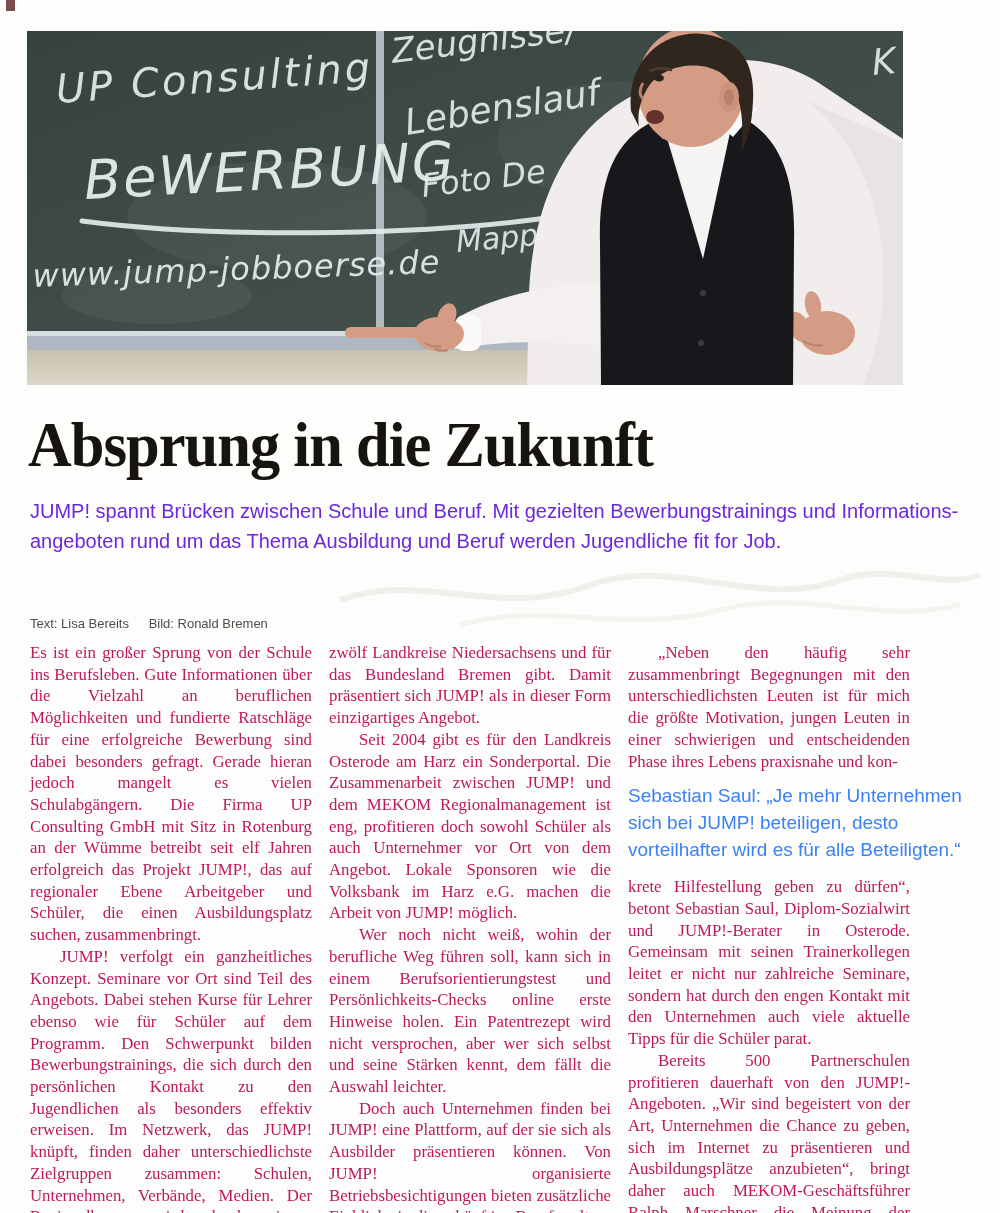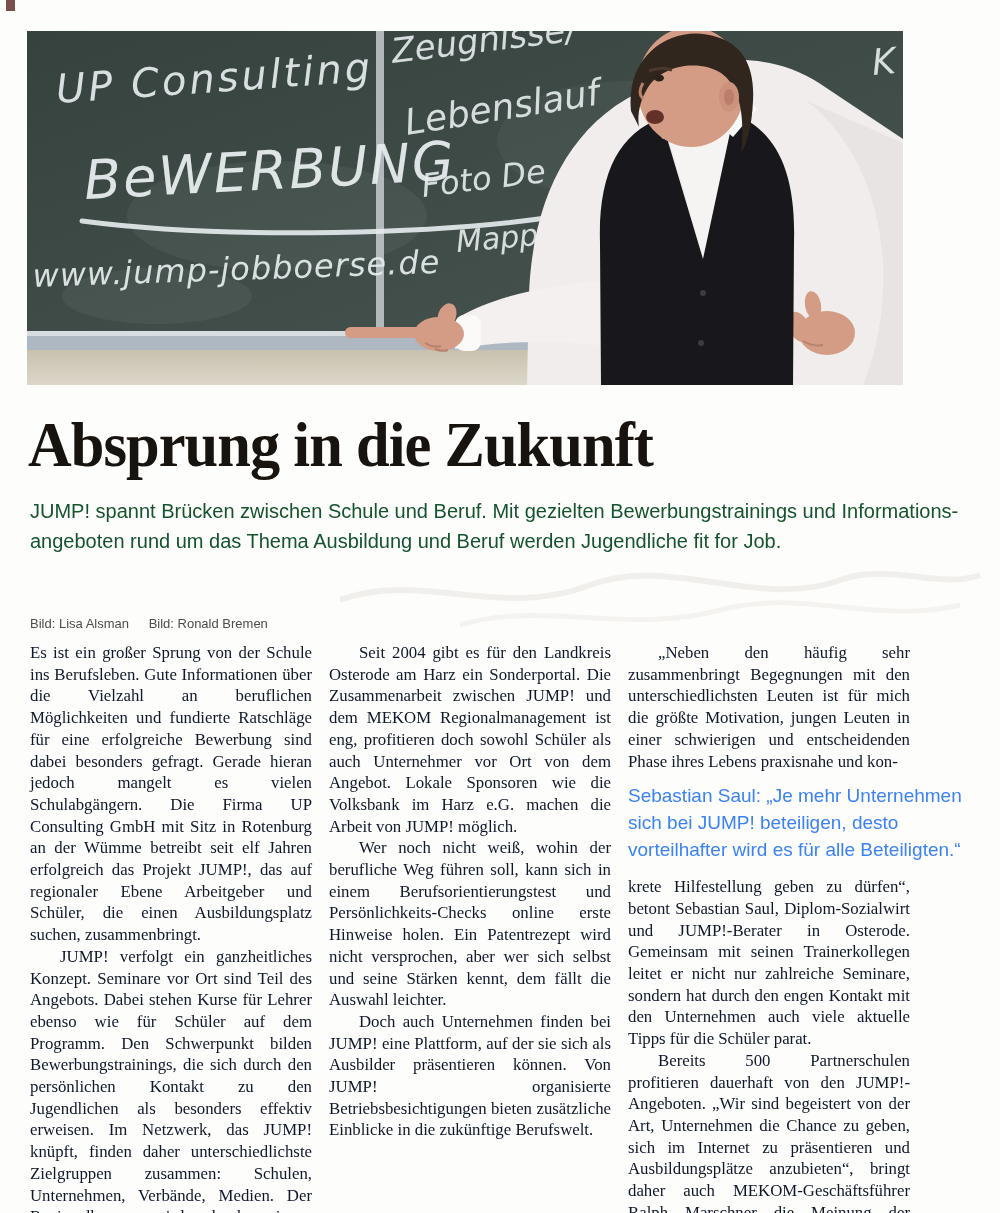--- a/index.html
+++ b/index.html
@@ -14,35 +14,35 @@
   .ghost{position:absolute;left:300px;top:540px;width:690px;height:100px;opacity:.5;}
   h1.headline{
     position:absolute;left:28px;top:412px;margin:0;
     font-family:"Liberation Serif",serif;font-weight:700;
     font-size:63px;line-height:1.05;letter-spacing:-1px;color:#17130e;
     transform:scaleX(.96);transform-origin:left center;white-space:nowrap;
   }
   .standfirst{
     position:absolute;left:30px;top:496px;width:945px;margin:0;
     font-family:"Liberation Sans",sans-serif;font-size:20px;line-height:30px;
-    color:#14532d;white-space:pre-line;
+    color:#6d28d9;white-space:pre-line;
   }
   .byline{
     position:absolute;left:30px;top:616px;
     font-family:"Liberation Sans",sans-serif;font-size:13px;color:#4f4d4a;
   }
   .byline span{margin-right:16px;}
   .columns{
     position:absolute;left:30px;top:642px;width:880px;
     display:flex;gap:17px;
   }
   .col{width:282px;flex:0 0 282px;}
   .col p{
     margin:0;font-size:16.8px;line-height:21.7px;text-align:justify;
-    color:#0f172a;hyphens:auto;-webkit-hyphens:auto;
+    color:#be185d;hyphens:auto;-webkit-hyphens:auto;
   }
   .col p.indent{text-indent:30px;}
   .pull-quote{
     width:368px;margin:10px 0 13px 0;
     font-family:"Liberation Sans",sans-serif;font-size:19px;line-height:27px;
     color:#3b82f6;text-align:left;
   }
   .last-para{position:relative;}
   .chalk{font-family:"DejaVu Sans",sans-serif;font-style:italic;fill:#e7edee;}
 </style>
@@ -129,32 +129,33 @@
     <path d="M 40 60 C 120 30 200 80 290 45 C 370 15 460 70 540 40 C 590 22 640 50 680 35" stroke="#e6e3dc" stroke-width="6" fill="none"></path>
     <path d="M 160 85 C 240 60 330 95 420 70 C 500 48 580 85 660 65" stroke="#eceae4" stroke-width="5" fill="none"></path>
   </svg>
 
   <h1 class="headline">Absprung in die Zukunft</h1>
 
   <p class="standfirst">JUMP! spannt Brücken zwischen Schule und Beruf. Mit gezielten Bewerbungstrainings und Informations-
 angeboten rund um das Thema Ausbildung und Beruf werden Jugendliche fit for Job.</p>
 
   <div class="byline">
-    <span>Bild: Lisa Alsman</span>
+    <span>Text: Lisa Bereits</span>
     <span>Bild: Ronald Bremen</span>
   </div>
 
   <div class="columns">
 
     <div class="col">
       <p>Es ist ein großer Sprung von der Schule ins Berufsleben. Gute Informationen über die Vielzahl an beruflichen Möglichkeiten und fundierte Ratschläge für eine erfolgreiche Bewerbung sind dabei besonders gefragt. Gerade hieran jedoch mangelt es vielen Schulabgängern. Die Firma UP Consulting GmbH mit Sitz in Rotenburg an der Wümme betreibt seit elf Jahren erfolgreich das Projekt JUMP!, das auf regionaler Ebene Arbeitgeber und Schüler, die einen Ausbildungsplatz suchen, zusammenbringt.</p>
       <p class="indent">JUMP! verfolgt ein ganzheitliches Konzept. Seminare vor Ort sind Teil des Angebots. Dabei stehen Kurse für Lehrer ebenso wie für Schüler auf dem Programm. Den Schwerpunkt bilden Bewerbungstrainings, die sich durch den persönlichen Kontakt zu den Jugendlichen als besonders effektiv erweisen. Im Netzwerk, das JUMP! knüpft, finden daher unterschiedlichste Zielgruppen zusammen: Schulen, Unternehmen, Verbände, Medien. Der Regionalbezug wird durch eigene Internetportale hergestellt, die es bislang für</p>
     </div>
 
     <div class="col">
+      <p>zwölf Landkreise Niedersachsens und für das Bundesland Bremen gibt. Damit präsentiert sich JUMP! als in dieser Form einzigartiges Angebot.</p>
       <p class="indent">Seit 2004 gibt es für den Landkreis Osterode am Harz ein Sonderportal. Die Zusammenarbeit zwischen JUMP! und dem MEKOM Regionalmanagement ist eng, profitieren doch sowohl Schüler als auch Unternehmer vor Ort von dem Angebot. Lokale Sponsoren wie die Volksbank im Harz e.G. machen die Arbeit von JUMP! möglich.</p>
       <p class="indent">Wer noch nicht weiß, wohin der berufliche Weg führen soll, kann sich in einem Berufsorientierungstest und Persönlichkeits-Checks online erste Hinweise holen. Ein Patentrezept wird nicht versprochen, aber wer sich selbst und seine Stärken kennt, dem fällt die Auswahl leichter.</p>
       <p class="indent">Doch auch Unternehmen finden bei JUMP! eine Plattform, auf der sie sich als Ausbilder präsentieren können. Von JUMP! organisierte Betriebsbesichtigungen bieten zusätzliche Einblicke in die zukünftige Berufswelt.</p>
     </div>
 
     <div class="col">
       <p class="indent">„Neben den häufig sehr zusammenbringt Begegnungen mit den unterschiedlichsten Leuten ist für mich die größte Motivation, jungen Leuten in einer schwierigen und entscheidenden Phase ihres Lebens praxisnahe und kon-</p>
       <div class="pull-quote">Sebastian Saul: „Je mehr Unternehmen sich bei JUMP! beteiligen, desto vorteilhafter wird es für alle Beteiligten.“</div>
       <p>krete Hilfestellung geben zu dürfen“, betont Sebastian Saul, Diplom-Sozialwirt und JUMP!-Berater in Osterode. Gemeinsam mit seinen Trainerkollegen leitet er nicht nur zahlreiche Seminare, sondern hat durch den engen Kontakt mit den Unternehmen auch viele aktuelle Tipps für die Schüler parat.</p>
       <p class="indent last-para">

